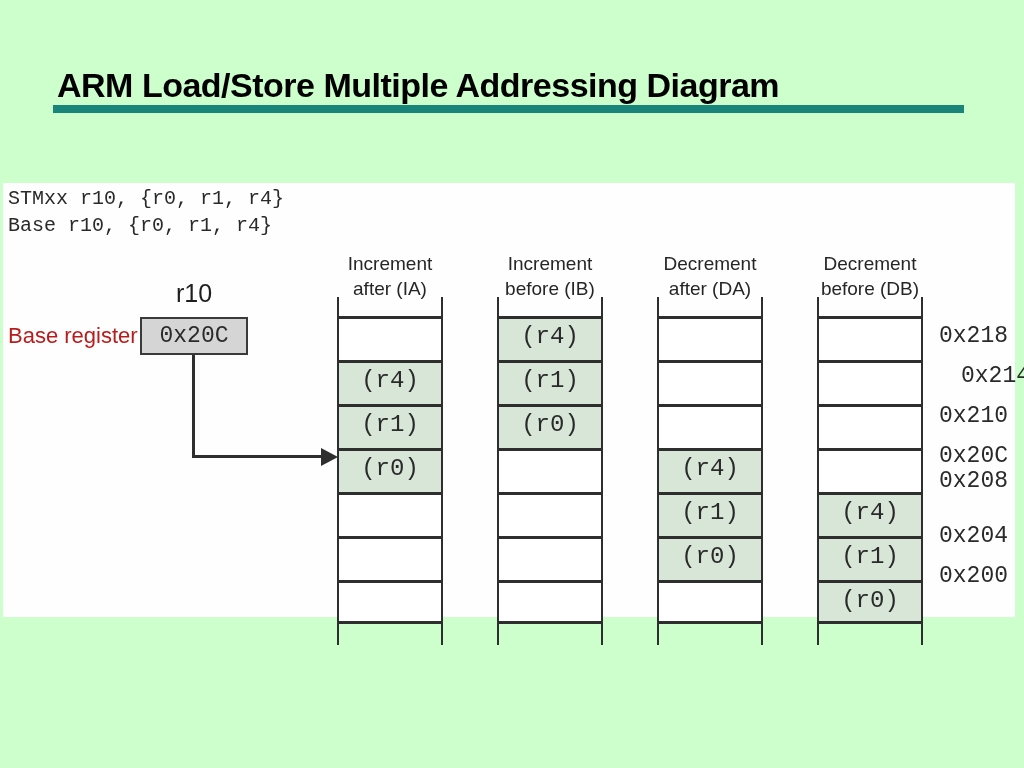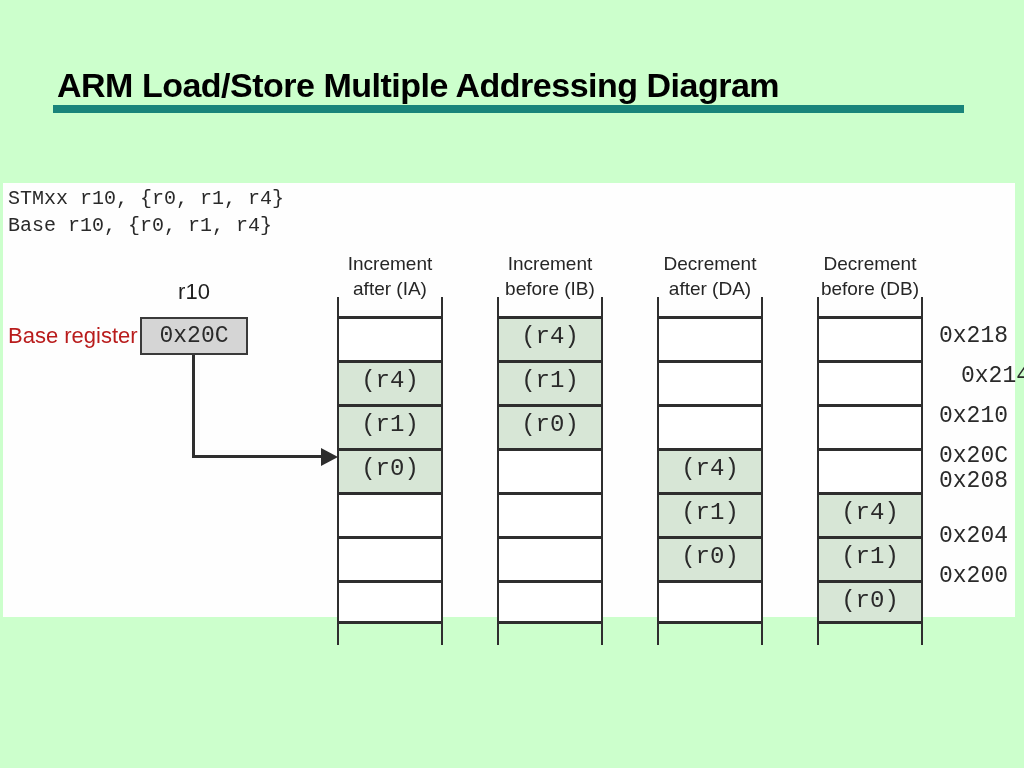--- a/index.html
+++ b/index.html
@@ -26,21 +26,21 @@
     width: 1012px; height: 434px; background: #fefefe;
   }
   #code-block {
     position: absolute; left: 5px; top: 2px;
     font-family: "Liberation Mono", monospace;
     font-size: 20px; line-height: 27px; color: #2a2a2a;
     white-space: pre;
   }
   #register-name {
     position: absolute; left: 137px; top: 96px; width: 108px;
-    text-align: center; font-size: 22px; color: #1e1e1e;
+    text-align: center; font-size: 25px; color: #1e1e1e;
   }
   #base-register-label {
     position: absolute; left: 5px; top: 140px; width: 126px;
     text-align: right; font-size: 22px; color: #b91c1c;
     white-space: nowrap;
   }
   #base-register-box {
     position: absolute; left: 137px; top: 134px;
     width: 108px; height: 38px;
     background: #d5d5d5; border: 2px solid #3a3a3a;

